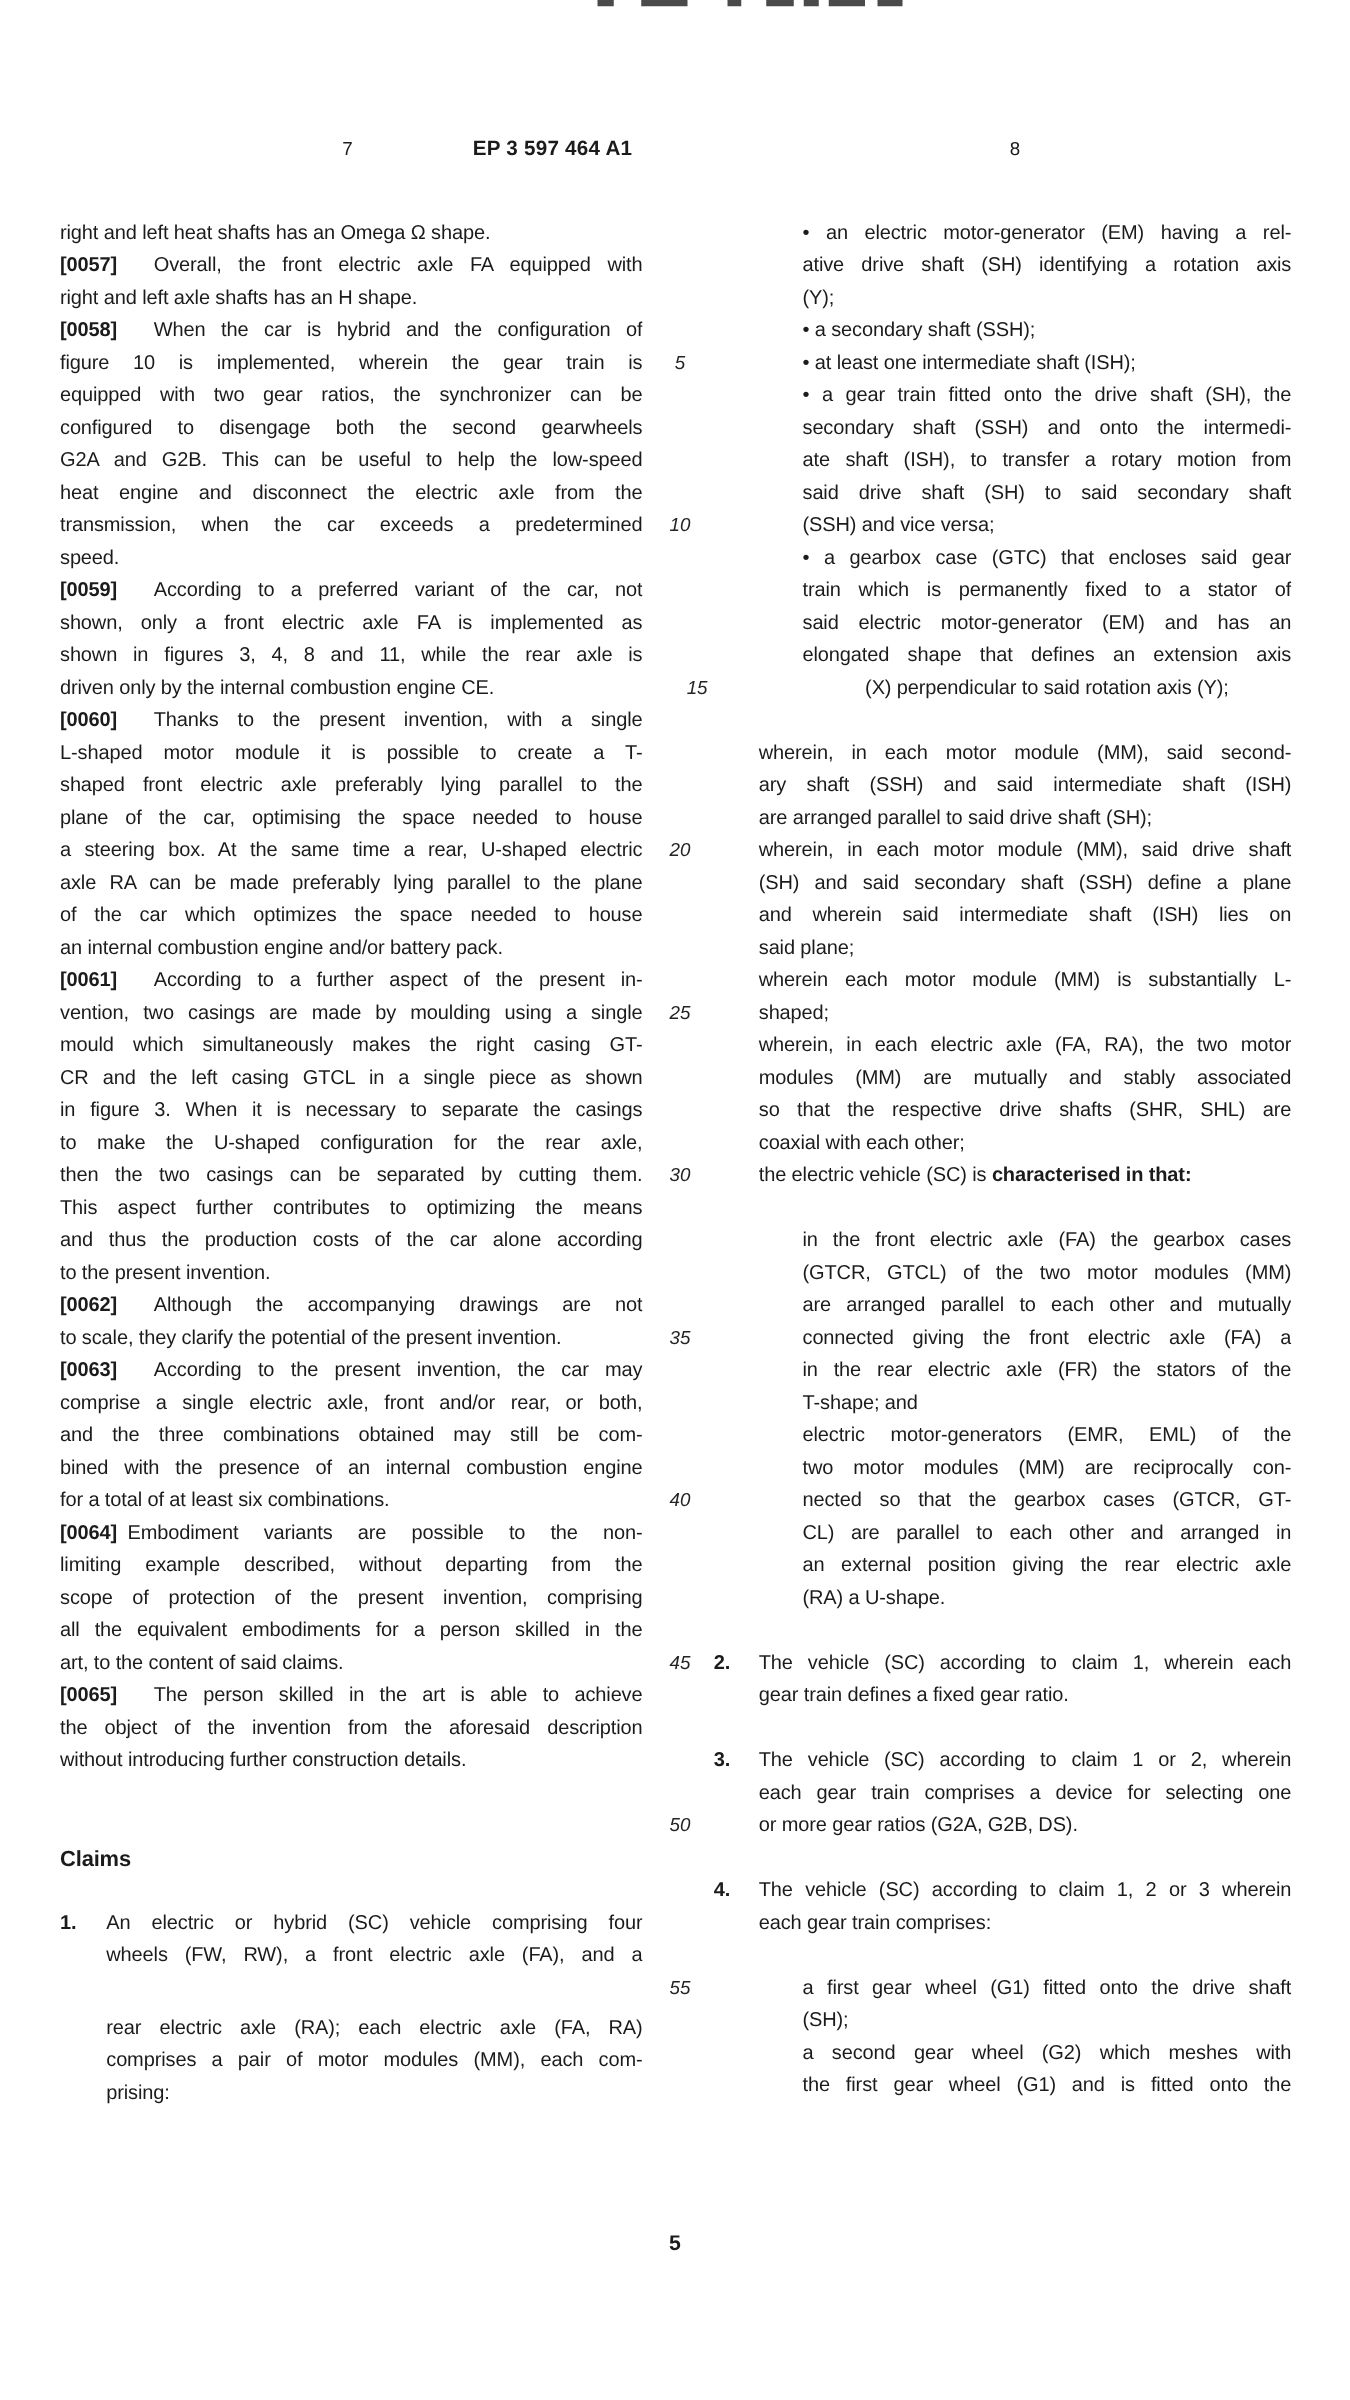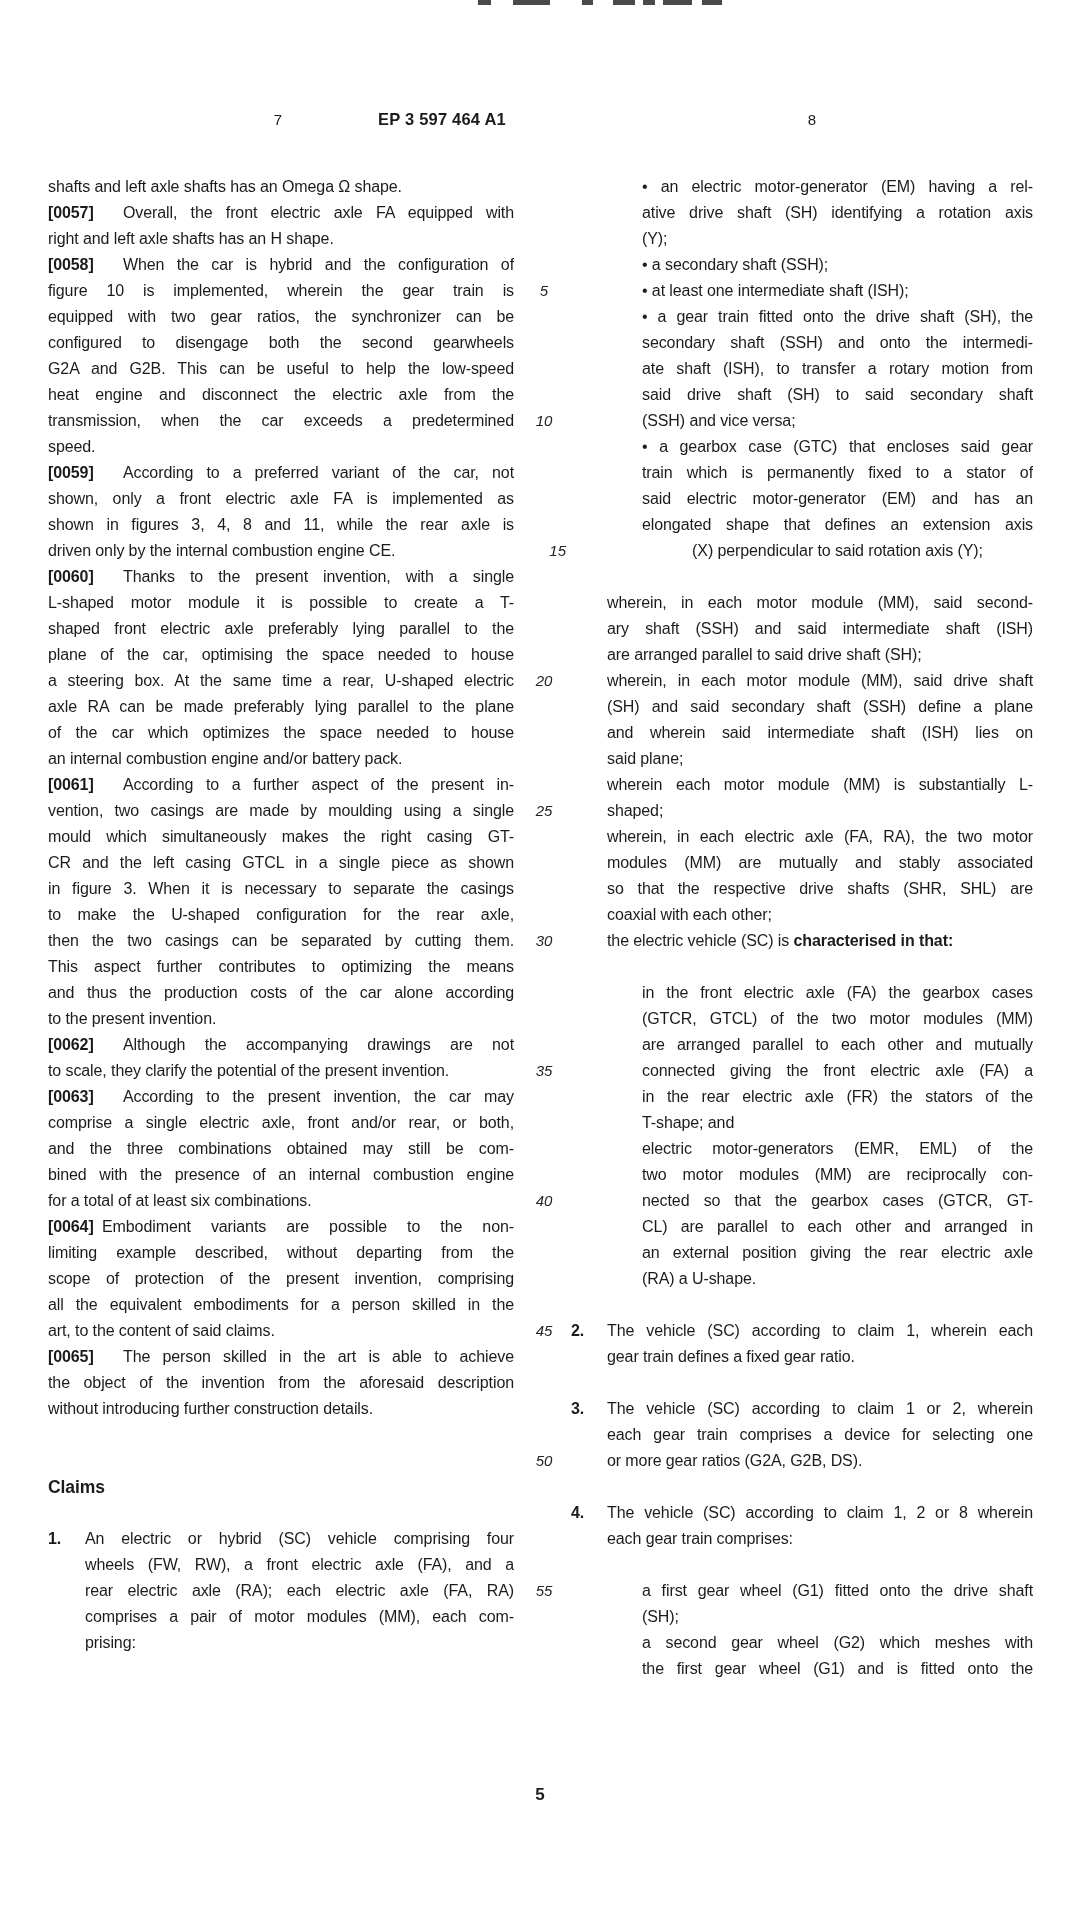--- a/index.html
+++ b/index.html
@@ -55,21 +55,21 @@
     <div class="art a5"></div>
     <div class="art a6"></div>
     <div class="art a7"></div>
   </div>
 
   <div class="hdr-num" id="hdr-left">7</div>
   <div id="hdr-doc">EP 3 597 464 A1</div>
   <div class="hdr-num" id="hdr-right">8</div>
 
   <div id="left-col">
-      <div class="tline"><span>shafts and left axle shafts has an Omega Ω shape.</span></div>
+      <div class="tline"><span>right and left heat shafts has an Omega Ω shape.</span></div>
       <div class="tline just"><span class="pnum" style="width: 75px;">[0057]</span><span>Overall, the front electric axle FA equipped with</span></div>
       <div class="tline"><span>right and left axle shafts has an H shape.</span></div>
       <div class="tline just"><span class="pnum" style="width: 75px;">[0058]</span><span>When the car is hybrid and the configuration of</span></div>
       <div class="tline just"><span>figure 10 is implemented, wherein the gear train is</span></div>
       <div class="tline just"><span>equipped with two gear ratios, the synchronizer can be</span></div>
       <div class="tline just"><span>configured to disengage both the second gearwheels</span></div>
       <div class="tline just"><span>G2A and G2B. This can be useful to help the low-speed</span></div>
       <div class="tline just"><span>heat engine and disconnect the electric axle from the</span></div>
       <div class="tline just"><span>transmission, when the car exceeds a predetermined</span></div>
       <div class="tline"><span>speed.</span></div>
@@ -109,21 +109,21 @@
       <div class="tline"><span>art, to the content of said claims.</span></div>
       <div class="tline just"><span class="pnum" style="width: 75px;">[0065]</span><span>The person skilled in the art is able to achieve</span></div>
       <div class="tline just"><span>the object of the invention from the aforesaid description</span></div>
       <div class="tline"><span>without introducing further construction details.</span></div>
       <div class="tline">&nbsp;</div>
       <div class="tline">&nbsp;</div>
       <div class="tline heading"><span>Claims</span></div>
       <div class="tline">&nbsp;</div>
       <div class="tline just"><span class="pnum" style="width: 37px;">1.</span><span>An electric or hybrid (SC) vehicle comprising four</span></div>
       <div class="tline just" style="padding-left: 37px;"><span>wheels (FW, RW), a front electric axle (FA), and a</span></div>
-      <div class="tline just" style="padding-left: 37px;"><span>rear electric axle (RA); each electric axle (FA, RA)</span></div>
+      <div class="tline just" style="padding-left: 37px; margin-top: 32px;"><span>rear electric axle (RA); each electric axle (FA, RA)</span></div>
       <div class="tline just" style="padding-left: 37px;"><span>comprises a pair of motor modules (MM), each com-</span></div>
       <div class="tline" style="padding-left: 37px;"><span>prising:</span></div>
     </div>
 
   <div id="gutter">
       <div class="gnum" style="top: 104px;">5</div>
       <div class="gnum" style="top: 234px;">10</div>
       <div class="gnum" style="top: 364px; text-align: right;">15</div>
       <div class="gnum" style="top: 494px;">20</div>
       <div class="gnum" style="top: 624px;">25</div>
@@ -180,21 +180,21 @@
       <div class="tline just" style="padding-left: 71px;"><span>an external position giving the rear electric axle</span></div>
       <div class="tline" style="padding-left: 71px;"><span>(RA) a U-shape.</span></div>
       <div class="tline">&nbsp;</div>
       <div class="tline just"><span class="pnum" style="width: 36px;">2.</span><span>The vehicle (SC) according to claim 1, wherein each</span></div>
       <div class="tline" style="padding-left: 36px;"><span>gear train defines a fixed gear ratio.</span></div>
       <div class="tline">&nbsp;</div>
       <div class="tline just"><span class="pnum" style="width: 36px;">3.</span><span>The vehicle (SC) according to claim 1 or 2, wherein</span></div>
       <div class="tline just" style="padding-left: 36px;"><span>each gear train comprises a device for selecting one</span></div>
       <div class="tline" style="padding-left: 36px;"><span>or more gear ratios (G2A, G2B, DS).</span></div>
       <div class="tline">&nbsp;</div>
-      <div class="tline just"><span class="pnum" style="width: 36px;">4.</span><span>The vehicle (SC) according to claim 1, 2 or 8 wherein</span></div>
+      <div class="tline just"><span class="pnum" style="width: 36px;">4.</span><span>The vehicle (SC) according to claim 1, 2 or 3 wherein</span></div>
       <div class="tline" style="padding-left: 36px;"><span>each gear train comprises:</span></div>
       <div class="tline">&nbsp;</div>
       <div class="tline just" style="padding-left: 71px;"><span>a first gear wheel (G1) fitted onto the drive shaft</span></div>
       <div class="tline" style="padding-left: 71px;"><span>(SH);</span></div>
       <div class="tline just" style="padding-left: 71px;"><span>a second gear wheel (G2) which meshes with</span></div>
       <div class="tline just" style="padding-left: 71px;"><span>the first gear wheel (G1) and is fitted onto the</span></div>
     </div>
 
   <div id="footer-page">5</div>
 

